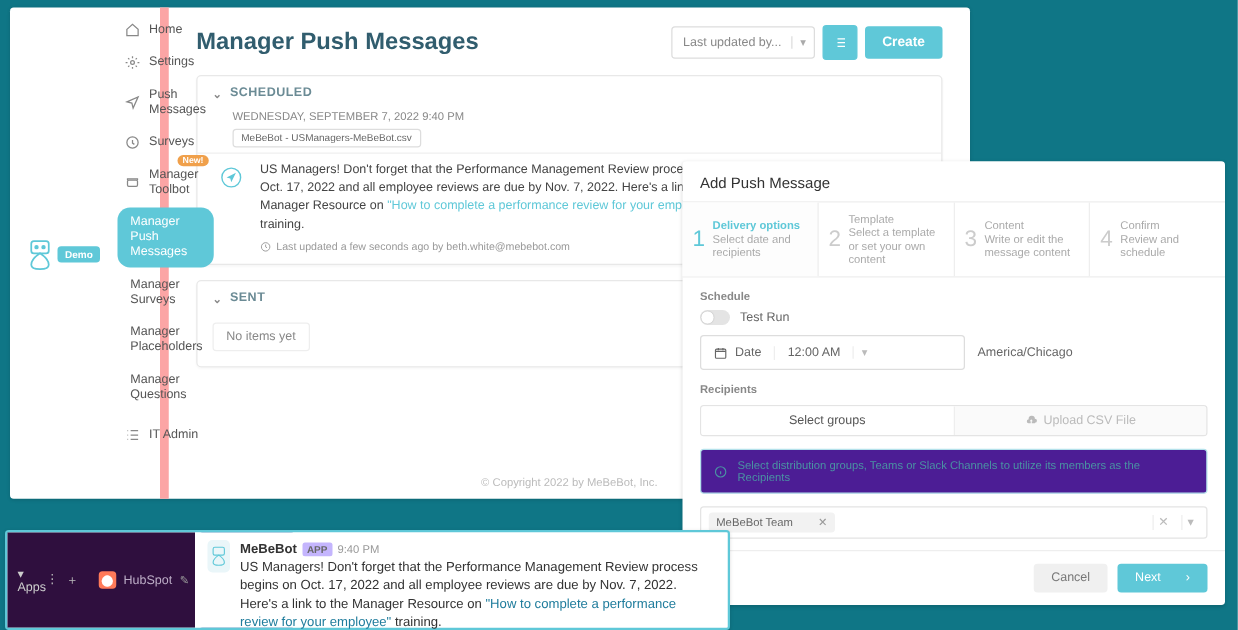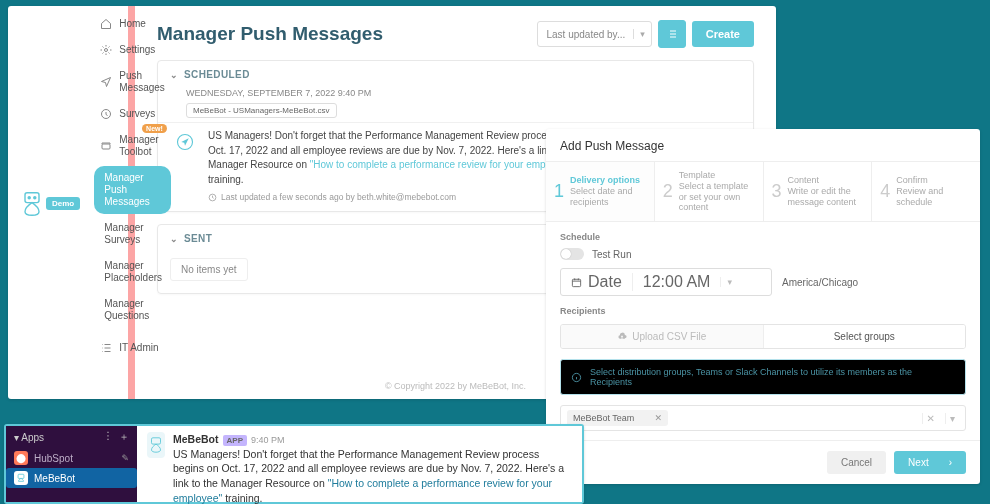--- a/index.html
+++ b/index.html
@@ -55,42 +55,42 @@
 .step.active .num{color:#5fc8d8}
 .step.active .t .tt{color:#5fc8d8;font-weight:600}
 .step.active{background:#fdfdfd}
 .form-sec{padding:10px 14px 0 14px}
 .flabel{font-size:9px;color:#888;font-weight:600;margin-bottom:6px}
 .toggle-row{display:flex;align-items:center;gap:8px;margin:4px 0 8px 0}
 .toggle{width:24px;height:12px;border-radius:8px;background:#e4e4e4;position:relative}
 .toggle::after{content:'';position:absolute;width:10px;height:10px;background:#fff;border-radius:50%;top:1px;left:1px;box-shadow:0 0 1px rgba(0,0,0,.3)}
 .tog-label{font-size:10px;color:#666}
 .date-row{display:flex;align-items:center;border:1px solid #ddd;border-radius:3px;height:26px;overflow:hidden}
-.date-row .seg{padding:0 10px;font-size:16px;color:#666;display:flex;align-items:center;gap:6px}
+.date-row .seg{padding:0 10px;font-size:10px;color:#666;display:flex;align-items:center;gap:6px}
 .date-row .time{border-left:1px solid #eee}
 .date-row .chev{border-left:1px solid #eee;padding:0 6px;color:#bbb;font-size:9px}
 .tz{font-size:10px;color:#666;margin-left:10px}
 .tabs{display:flex;margin-top:8px;border:1px solid #e4e4e4;border-radius:3px;overflow:hidden}
 .tabs .tab{flex:1;text-align:center;padding:6px 0;font-size:10px;color:#888;background:#fafafa;border-right:1px solid #eee;display:flex;align-items:center;justify-content:center;gap:5px}
 .tabs .tab:last-child{border-right:none}
 .tabs .tab.active{background:#fff;color:#555;font-weight:500}
 .tabs .tab.disabled{color:#bbb}
-.info-banner{display:flex;align-items:center;gap:8px;border:1px solid #b4e1eb;background:#000000;border-radius:3px;padding:7px 10px;margin-top:10px;font-size:9px;color:#4a92a3}
+.info-banner{display:flex;align-items:center;gap:8px;border:1px solid #b4e1eb;background:#4c1d95;border-radius:3px;padding:7px 10px;margin-top:10px;font-size:9px;color:#4a92a3}
 .info-banner svg{width:11px;height:11px;flex:0 0 11px}
 .chip-row{display:flex;align-items:center;border:1px solid #e4e4e4;border-radius:3px;margin-top:10px;padding:4px 6px;gap:6px}
 .chip{background:#f2f2f2;border-radius:3px;font-size:9px;color:#666;padding:3px 6px;display:flex;align-items:center;gap:20px}
 .chip .x{color:#999;font-size:9px}
 .chip-row .spacer{flex:1}
 .chip-row .clear-x,.chip-row .chev2{color:#bbb;font-size:10px;padding:0 4px;border-left:1px solid #eee}
 .modal-footer{margin-top:auto;border-top:1px solid #eee;padding:10px 14px;display:flex;justify-content:flex-end;gap:8px}
 .btn-cancel{background:#f0f0f0;color:#777;border:none;border-radius:3px;padding:6px 14px;font-size:10px}
 .btn-next{background:#5fc8d8;color:#fff;border:none;border-radius:3px;padding:6px 14px;font-size:10px;display:flex;align-items:center;gap:20px}
 
 #slack{left:4px;top:424px;width:576px;height:76px;display:flex;border:2px solid #5fc8d8}
-.slack-side{width:131px;background:#2f0f3e;color:#bdaec7;font-size:10px;display:flex;flex-direction:column}
+.slack-side{width:150px;background:#2f0f3e;color:#bdaec7;font-size:10px;display:flex;}
 .slack-apps-h{display:flex;align-items:center;justify-content:space-between;padding:4px 8px;color:#ccc}
 .slack-apps-h .add{display:flex;gap:6px;color:#bbb}
 .slack-item{display:flex;align-items:center;gap:6px;padding:3px 8px;border-radius:3px;font-size:10px}
 .slack-item .sq{width:14px;height:14px;border-radius:3px;display:flex;align-items:center;justify-content:center;font-size:9px}
 .slack-item.hs .sq{background:#ff7a59;color:#fff}
 .slack-item.hs .edit{margin-left:auto;color:#999;font-size:9px}
 .slack-item.mb{background:#1164a3;color:#fff}
 .slack-item.mb .sq{background:#fff}
 .slack-msg{flex:1;background:#fff;display:flex;gap:8px;padding:6px 10px}
 .slack-avatar{width:26px;height:26px;border-radius:4px;background:#eaf6f9;display:flex;align-items:center;justify-content:center;color:#5fc8d8}
@@ -277,28 +277,28 @@
           </div>
         <div class="seg time">12:00 AM</div>
         <div class="chev">▾</div>
       </div>
       <span class="tz">America/Chicago</span>
     </div>
   </div>
   <div class="form-sec">
     <div class="flabel">Recipients</div>
     <div class="tabs">
+      <div class="tab active">
+          <span>Select groups</span>
+        </div>
       <div class="tab disabled">
           <svg width="10" height="10" viewBox="0 0 24 24" fill="currentColor">
             <path d="M19 15a4 4 0 000-8 6 6 0 00-12 1 4 4 0 001 8h3v-4h-2l3-4 3 4h-2v4h6z"></path>
           </svg>
           <span>Upload CSV File</span>
-        </div>
-      <div class="tab active">
-          <span>Select groups</span>
         </div>
     </div>
     <div class="info-banner">
         <svg viewBox="0 0 24 24" fill="none" stroke="currentColor" stroke-width="2">
           <circle cx="12" cy="12" r="9"></circle>
           <path d="M12 8h0M12 11v5"></path>
         </svg>
         <span>Select distribution groups, Teams or Slack Channels to utilize its members as the Recipients</span>
       </div>
     <div class="chip-row">

